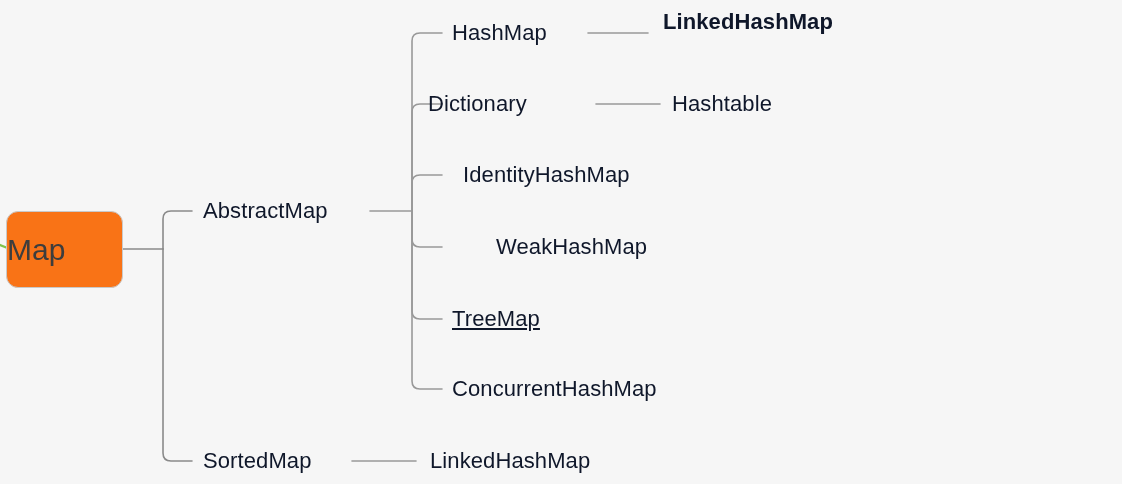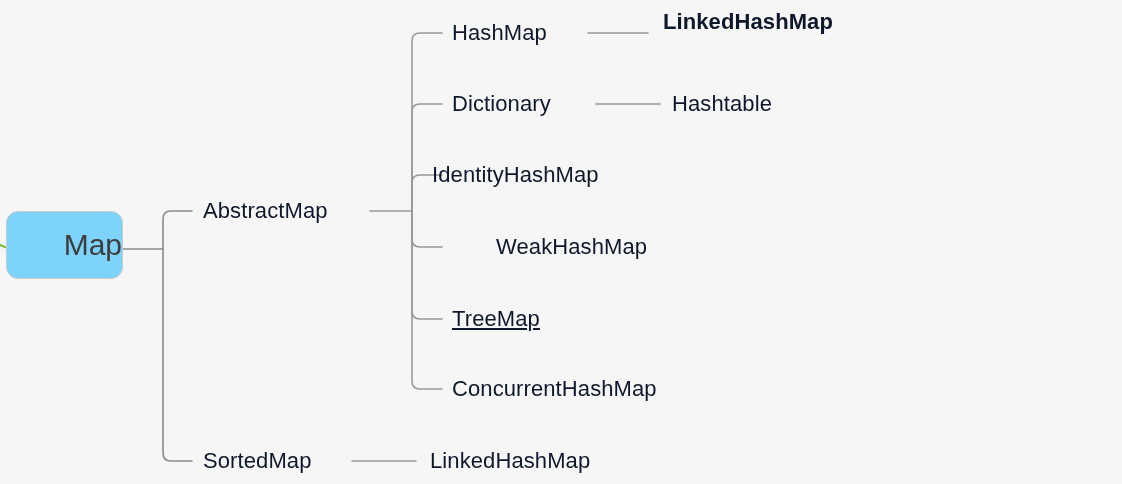--- a/index.html
+++ b/index.html
@@ -47,28 +47,28 @@
     line-height: 1;
     transform: translateY(-50%);
     font-family: "Liberation Sans", sans-serif;
     letter-spacing: 0.1px;
   }
   .root-box {
     position: absolute;
     left: 6px;
     top: 211px;
     width: 117px;
-    height: 68px;
-    background: #7dd3fc;
+    height: 77px;
+    background: #f97316;
     border: 1.4px solid #c9c9c9;
     border-radius: 12px;
     box-sizing: border-box;
     display: flex;
     align-items: center;
-    justify-content: flex-end;
+    justify-content: flex-start;
   }
   .root-text {
     color: #3d3d3d;
     font-size: 30px;
     line-height: 1;
     font-family: "Liberation Sans", sans-serif;
   }
 </style>
 </head>
 <body>
@@ -101,23 +101,23 @@
   <div class="root-box">
     <span class="root-text">Map</span>
   </div>
 
   <div class="node-label" style="left:203px; top:211px;">AbstractMap</div>
   <div class="node-label" style="left:203px; top:461px;">SortedMap</div>
 
   <div class="node-label" style="left:452px; top:33px;">HashMap</div>
   <div class="node-label" style="left:663px; top:22px;font-weight:bold;">LinkedHashMap</div>
 
-  <div class="node-label" style="left:452px; top:104px;text-align:center;">Dictionary</div>
+  <div class="node-label" style="left:428px; top:104px;text-align:center;">Dictionary</div>
   <div class="node-label" style="left:672px; top:104px;text-align:center;">Hashtable</div>
 
-  <div class="node-label" style="left:432px; top:175px;">IdentityHashMap</div>
+  <div class="node-label" style="left:463px; top:175px;">IdentityHashMap</div>
   <div class="node-label" style="left:452px; top:247px;margin-left:44px;">WeakHashMap</div>
   <div class="node-label" style="left:452px; top:319px;text-decoration:underline;">TreeMap</div>
   <div class="node-label" style="left:452px; top:389px;">ConcurrentHashMap</div>
 
   <div class="node-label" style="left:430px; top:461px;">LinkedHashMap</div>
 
 </div>
 
 </body></html>

